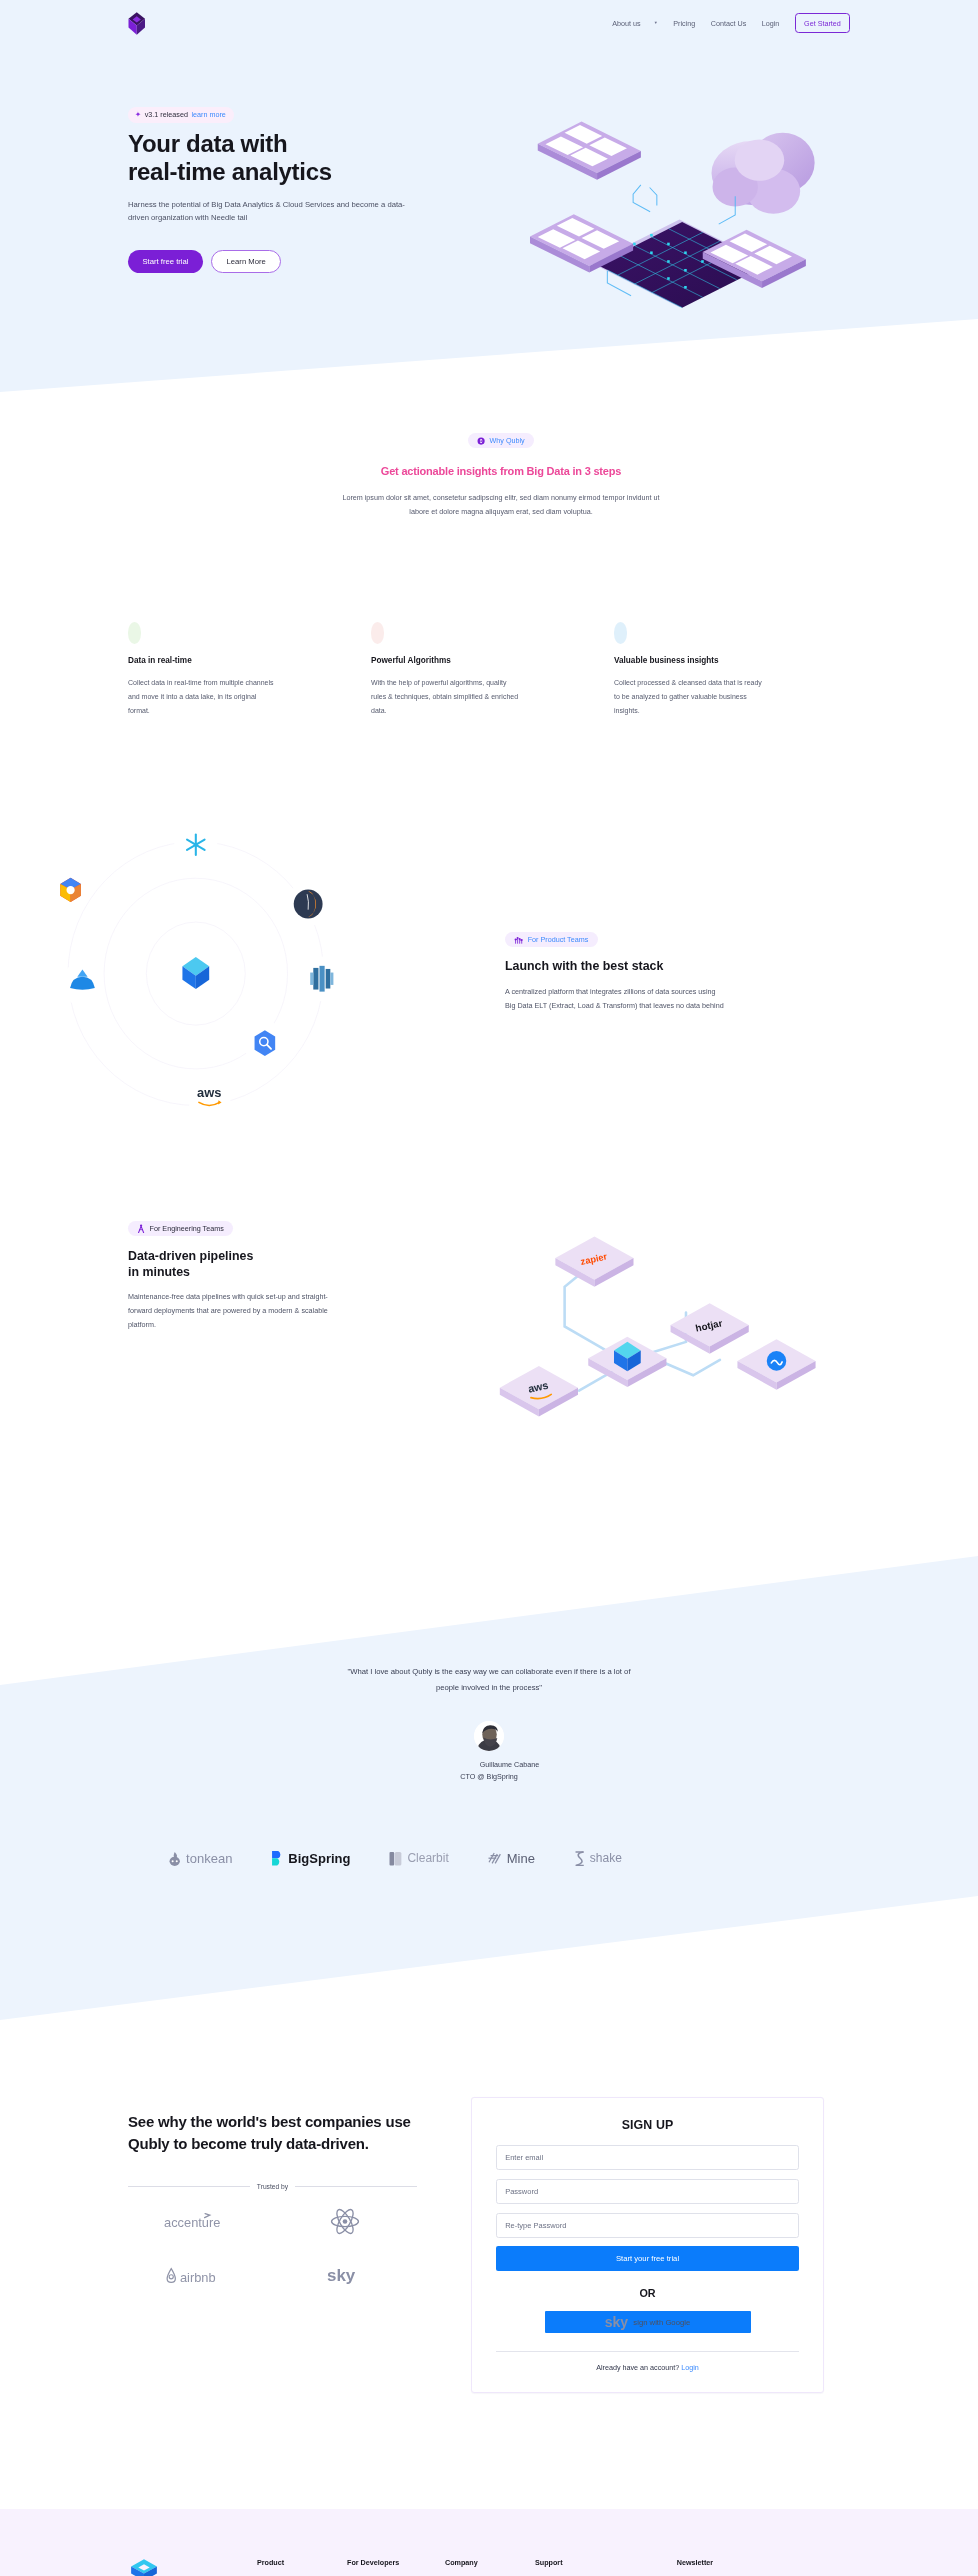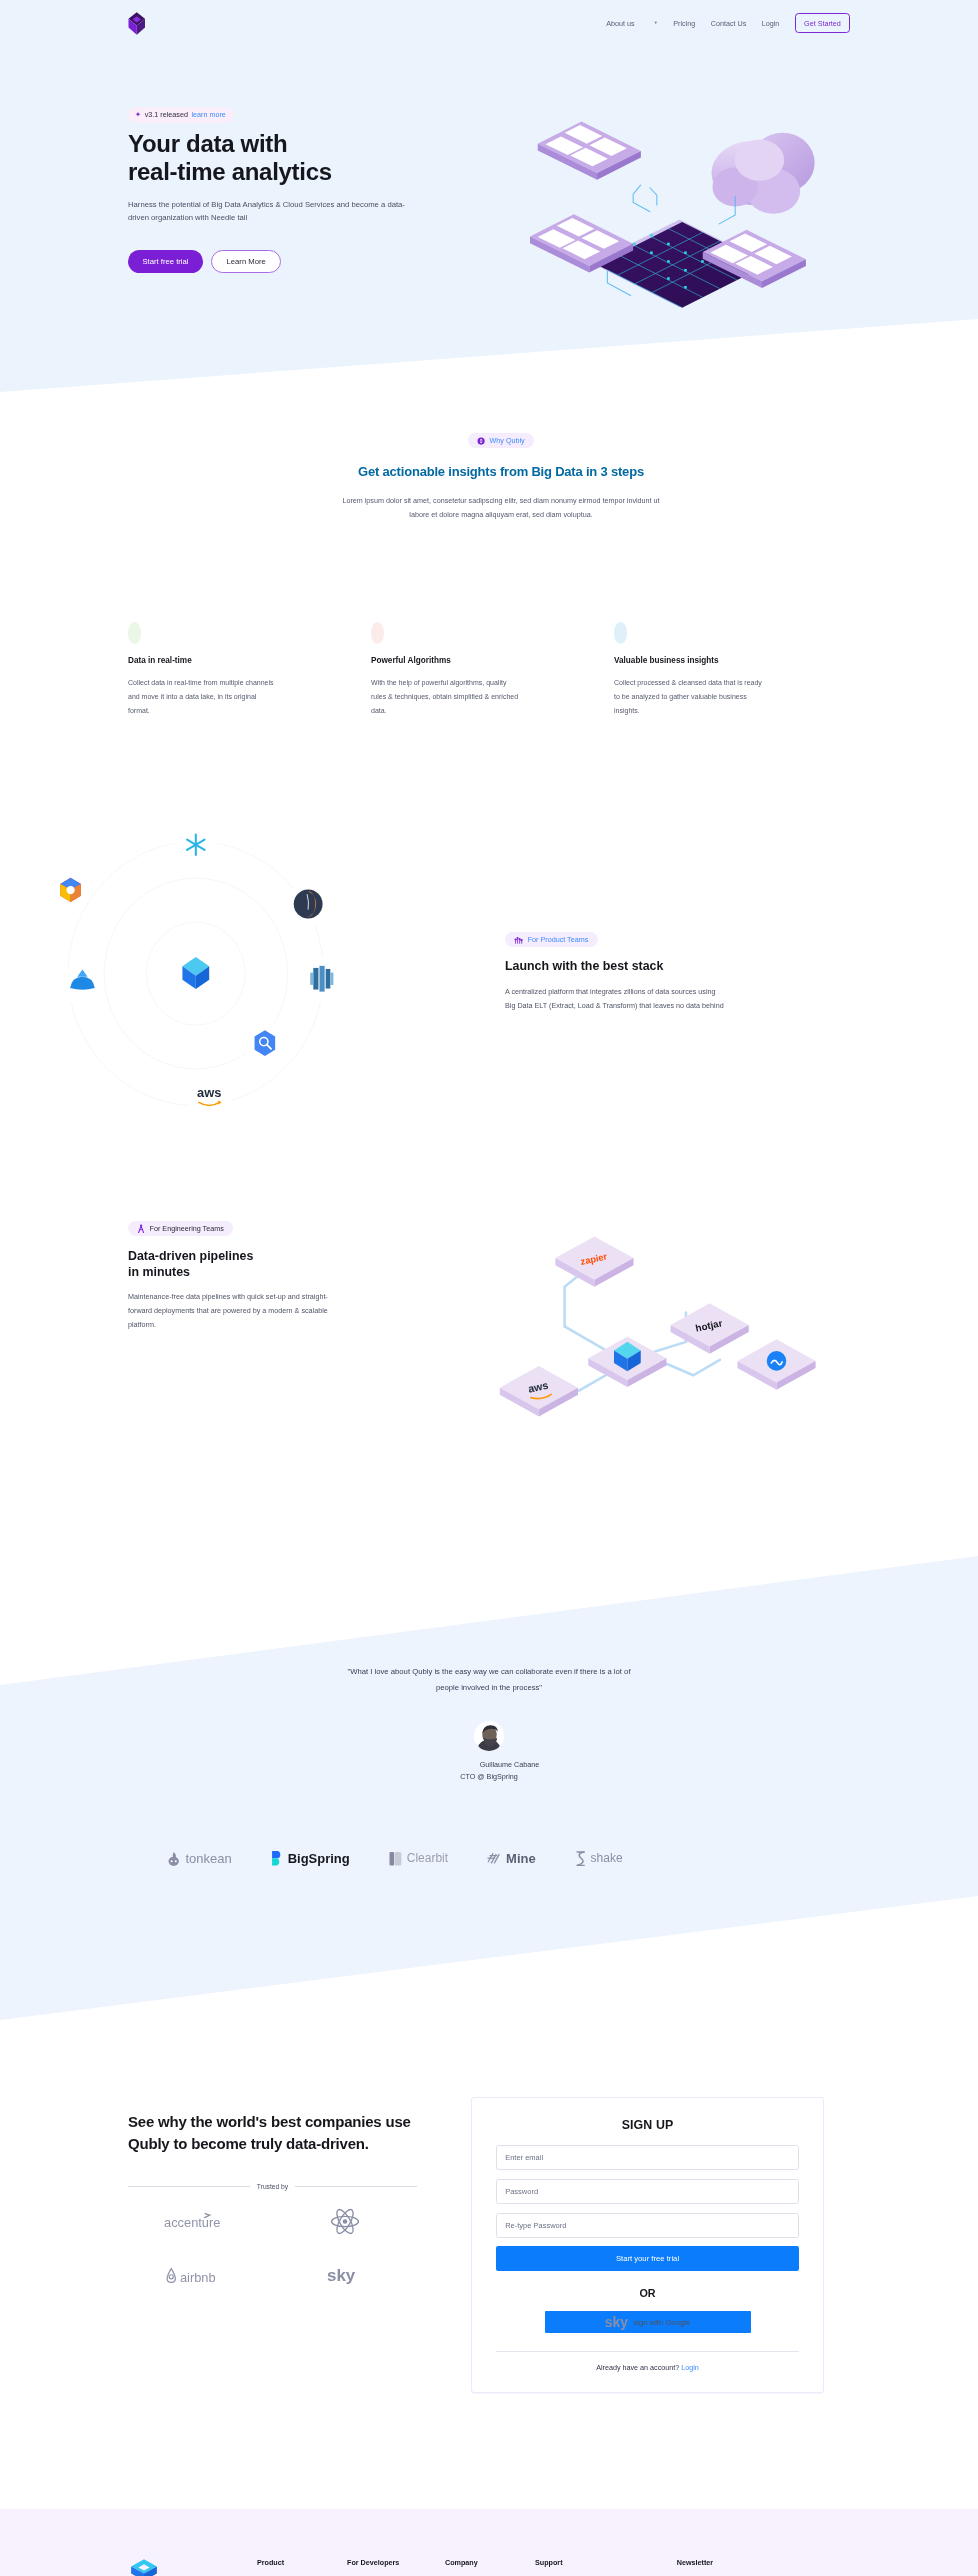--- a/index.html
+++ b/index.html
@@ -21,21 +21,21 @@
   .nav{
     position:absolute; left:0; top:0; width:978px; height:46px;
     display:flex; align-items:center; justify-content:space-between;
     padding:0 128px 0 128px;
   }
   .logo-mark{ width:17.5px; height:23px; position:relative; }
   .logo-mark svg{ display:block; }
   .nav-links{ display:flex; align-items:center; gap:15.5px; }
   .nav-link{
     font-size:7.2px; color:#5a5f76; text-decoration:none; white-space:nowrap;
-    display:flex; align-items:center; gap:19px;
+    display:flex; align-items:center; gap:13px;
   }
   .caret{ font-size:4.1px; color:#6f7490; line-height:1; }
   .btn-outline-nav{
     border:0.7px solid #7b29d6; color:#7b29d6; background:transparent;
     border-radius:3.6px; padding:4.6px 8.2px; font-size:7.2px; cursor:pointer;
     font-family:inherit; white-space:nowrap;
   }
 
   .hero-inner{
     position:absolute; left:128px; top:93px; width:732px;
@@ -71,21 +71,21 @@
   .why{
     position:absolute; left:12px; top:433px; width:978px; text-align:center;
   }
   .pill-tag{
     display:inline-flex; align-items:center; gap:4.1px;
     background:#f5edfe; border-radius:515px; padding:3.1px 9.3px;
     font-size:7.2px; color:#3d8bfd;
   }
   .pill-tag .ic{ display:inline-flex; }
   h2.sec-title{
-    font-size:13px; font-weight:700; line-height:1.3; color:#0369a1;
+    font-size:11px; font-weight:700; line-height:1.3; color:#ec4899;
     margin:15.5px auto 13.4px; letter-spacing:-0.2px; max-width:361px;
   }
   .sec-lead{
     font-size:7.2px; line-height:1.95; color:#55596d; max-width:319px; margin:0 auto;
   }
 
   .cols3{
     position:absolute; left:128px; top:622px; width:732px;
     display:flex; gap:0;
   }
@@ -604,21 +604,21 @@
     <div class="logo-item">
       <svg width="14.4" height="14.4" viewBox="0 0 28 28">
         <g stroke="#8a8fa6" stroke-width="2.4">
           <line x1="2" y1="22" x2="12" y2="4"></line>
             <line x1="8" y1="24" x2="18" y2="6"></line>
           <line x1="14" y1="24" x2="24" y2="6"></line>
             <line x1="1" y1="14" x2="16" y2="14"></line>
           <line x1="5" y1="9" x2="20" y2="9"></line>
         </g>
       </svg>
-      <span style="font-size:13px;color:#5b6075;font-weight:700">Mine</span>
+      <span style="font-size:13px;color:#5b6075;font-weight:400">Mine</span>
     </div>
 
     <div class="logo-item">
       <svg width="11.3" height="15.5" viewBox="0 0 22 30">
         <path d="M18,2 q-16,3 -6,12 q10,9 -8,14" stroke="#8a8fa6" stroke-width="3" fill="none"></path>
         <path d="M3,2 h16 M3,28 h16" stroke="#8a8fa6" stroke-width="3"></path>
       </svg>
       <span style="font-size:12px;color:#8a8fa6;font-weight:400">shake</span>
     </div>
   </div>

